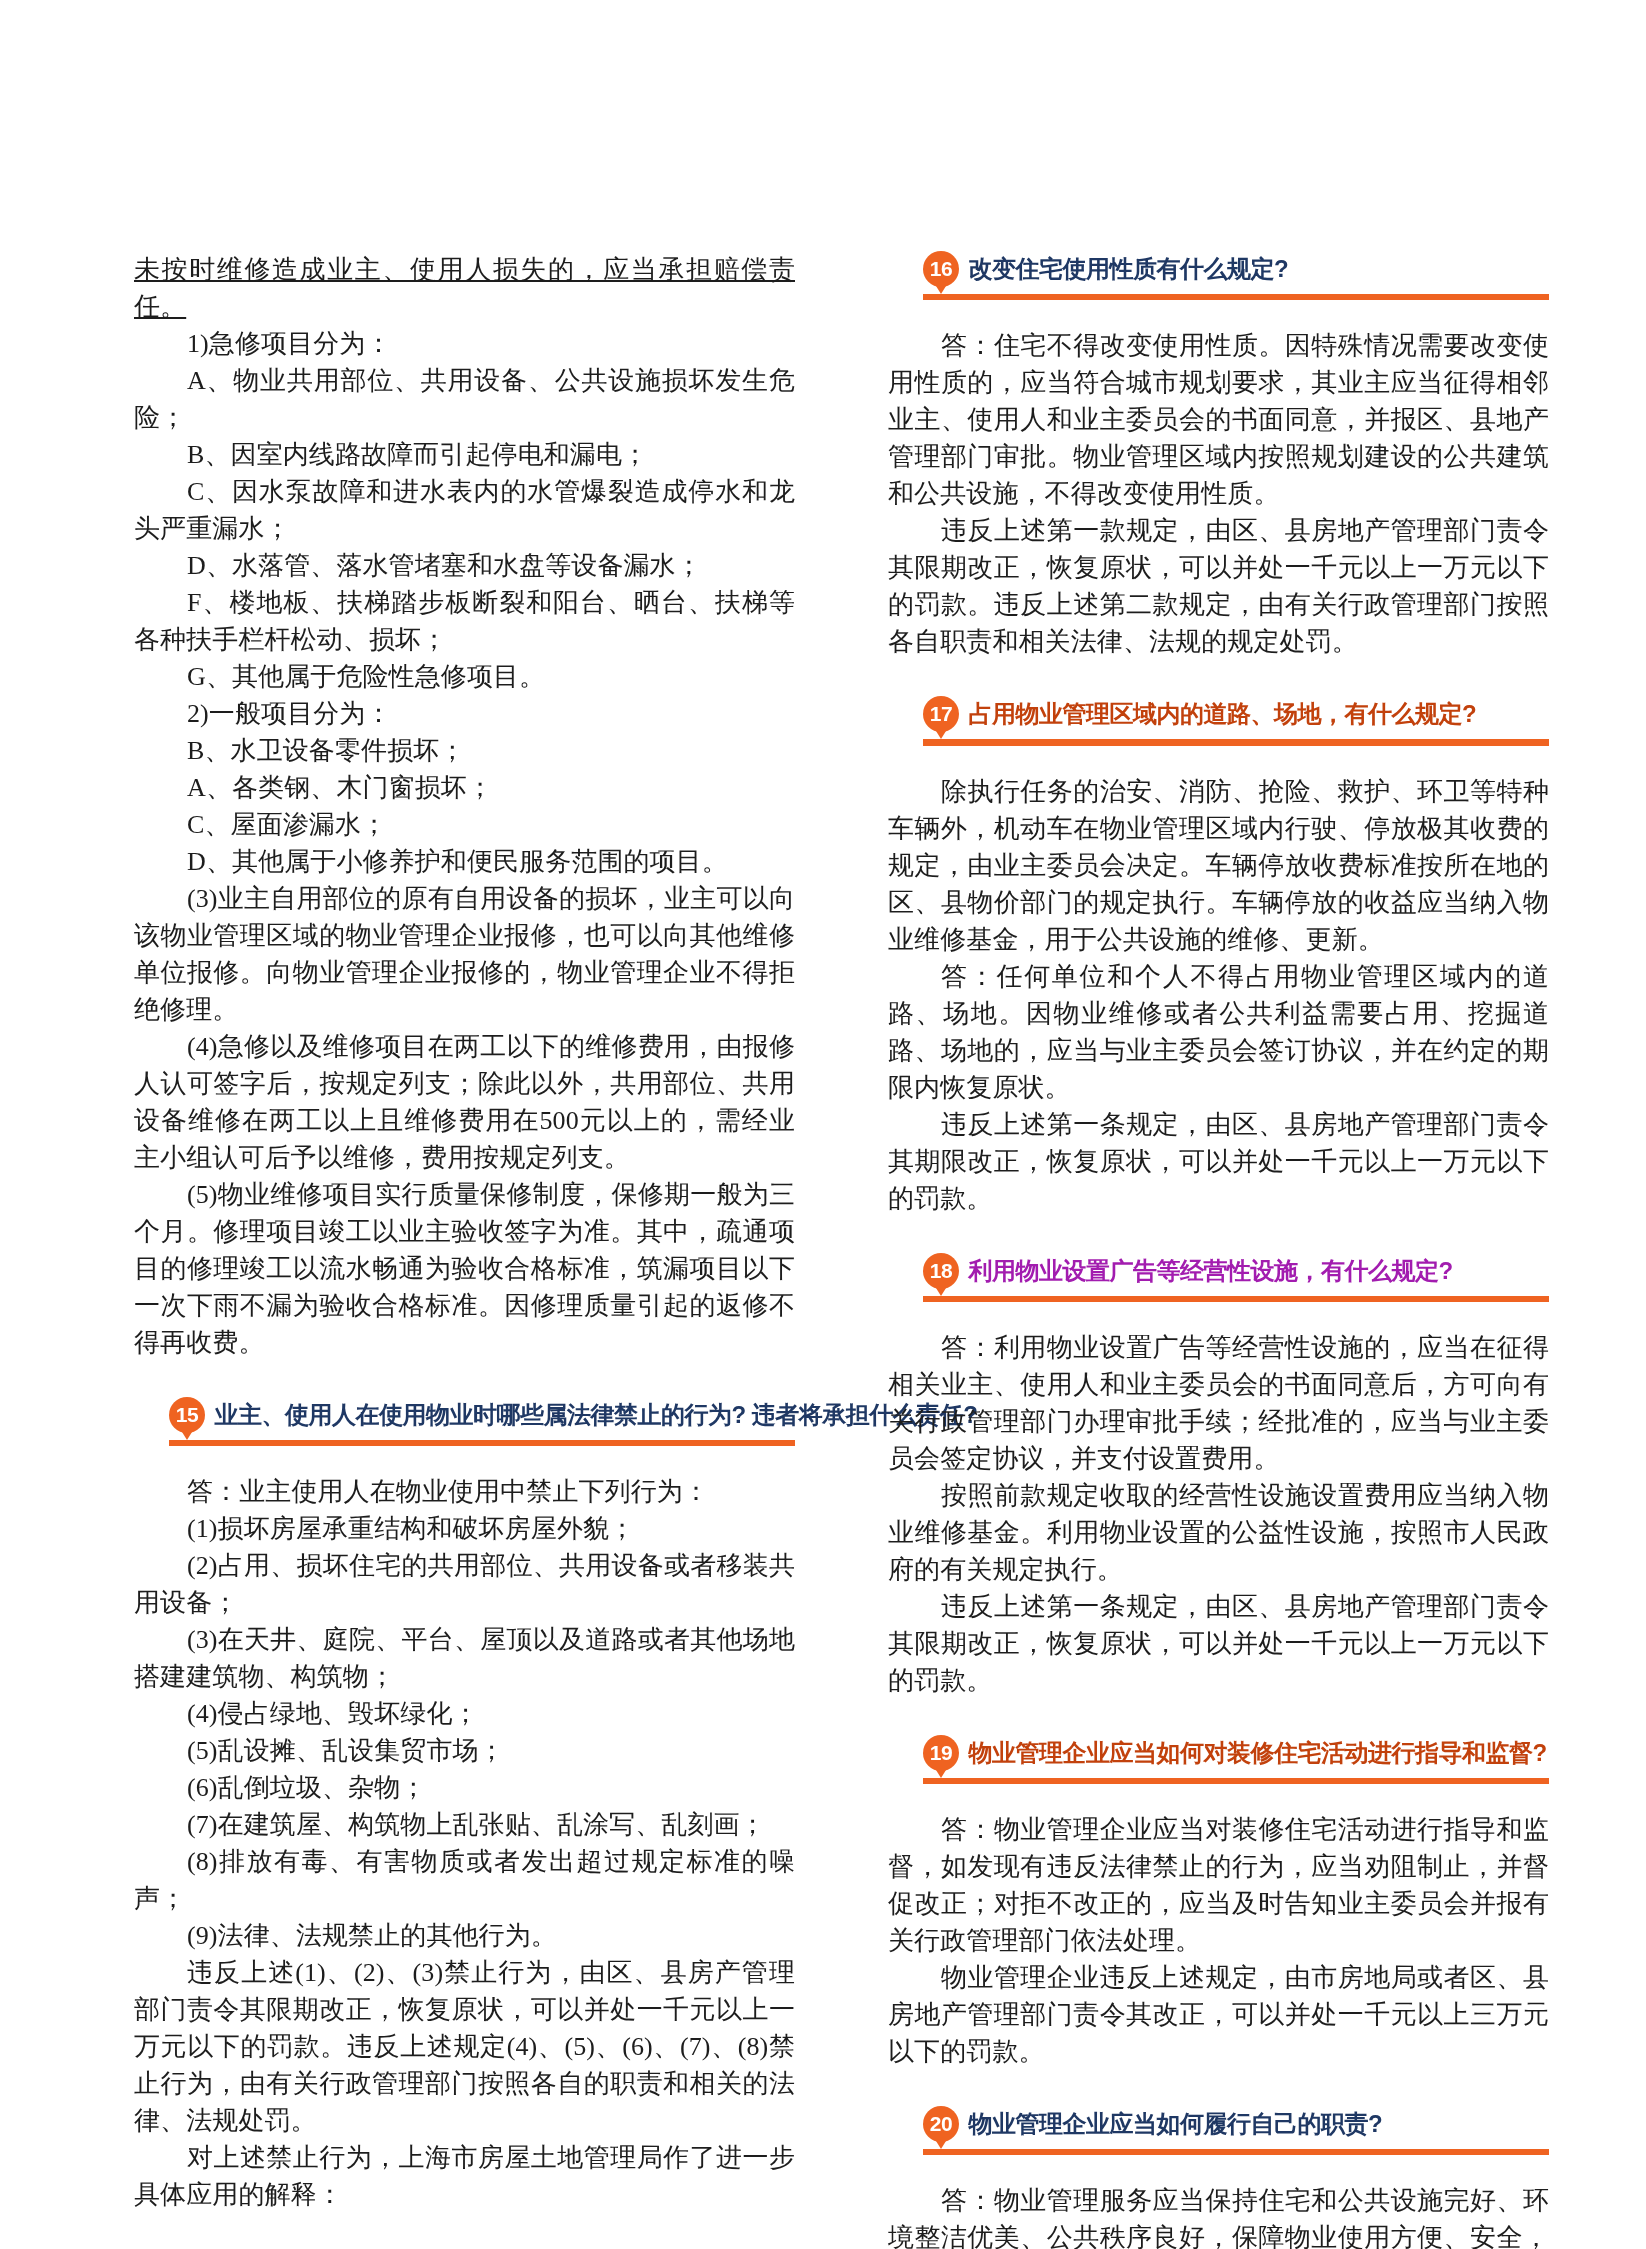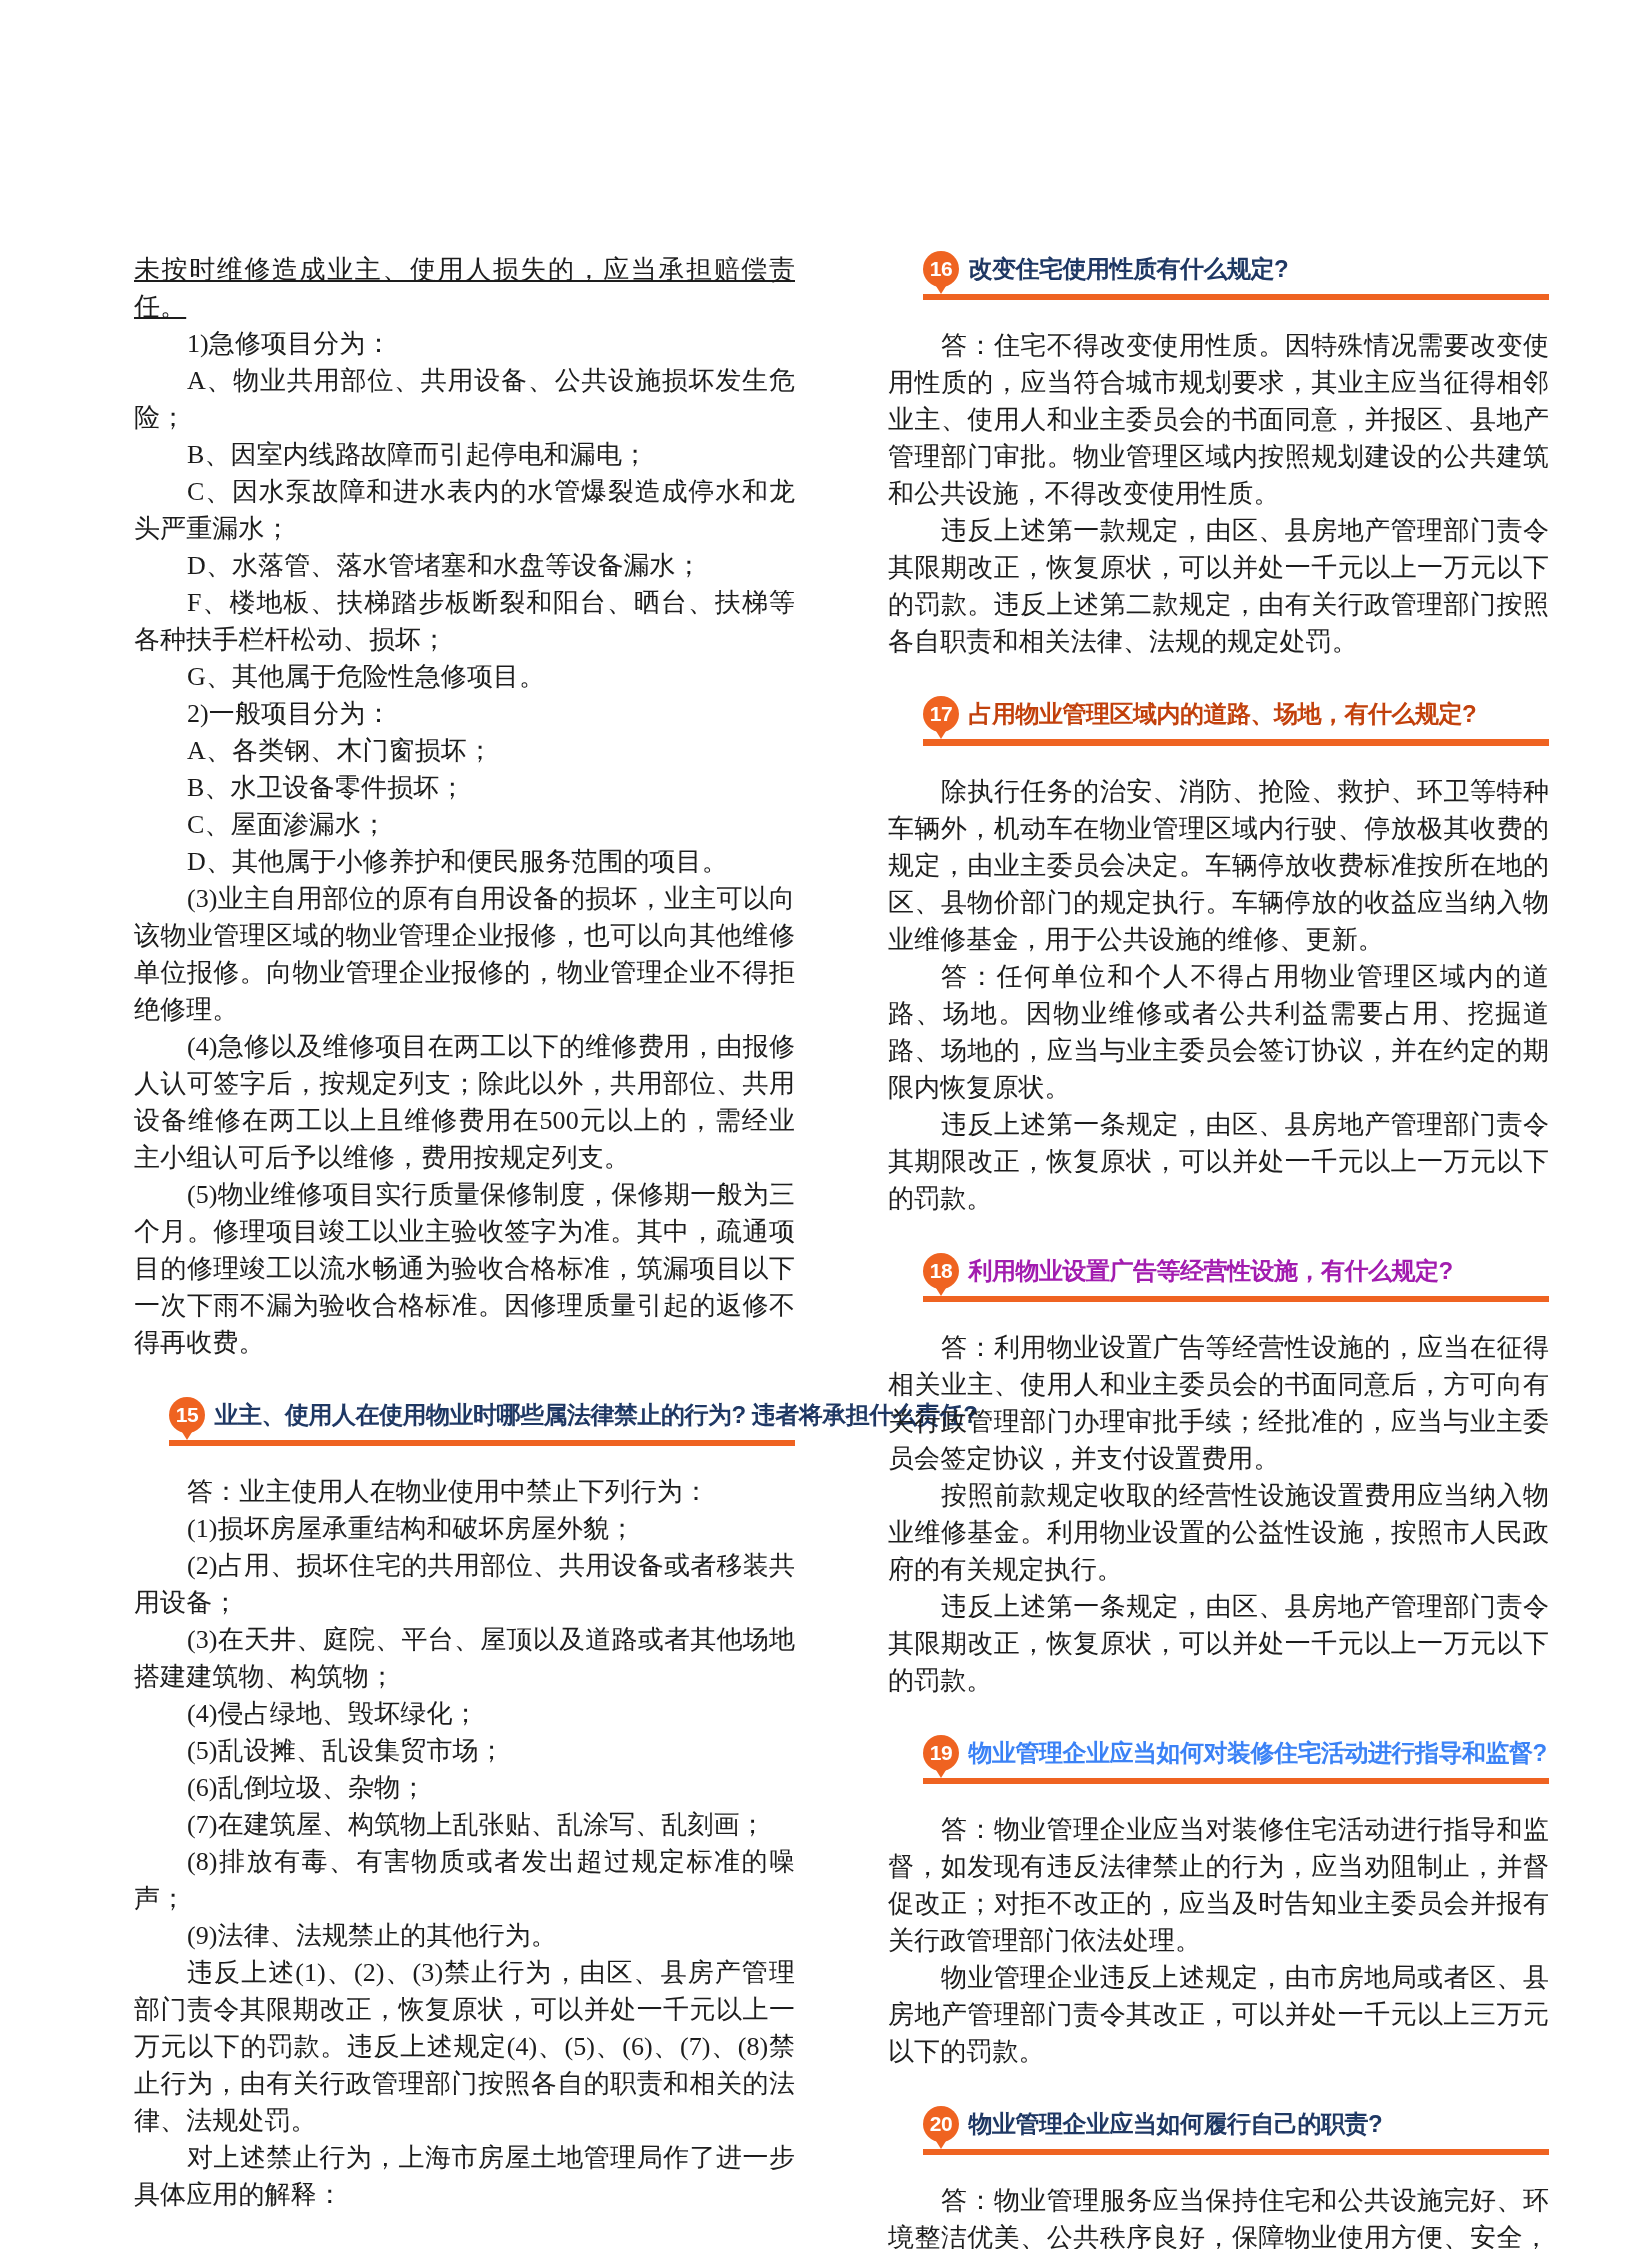--- a/index.html
+++ b/index.html
@@ -107,22 +107,22 @@
 
       <p class="para ind0">未按时维修造成业主、使用人损失的，应当承担赔偿责任。</p>
       <p class="para ind-item">1)急修项目分为：</p>
       <p class="para ind-item">A、物业共用部位、共用设备、公共设施损坏发生危险；</p>
       <p class="para ind-item">B、因室内线路故障而引起停电和漏电；</p>
       <p class="para ind-item">C、因水泵故障和进水表内的水管爆裂造成停水和龙头严重漏水；</p>
       <p class="para ind-item">D、水落管、落水管堵塞和水盘等设备漏水；</p>
       <p class="para ind-item">F、楼地板、扶梯踏步板断裂和阳台、晒台、扶梯等各种扶手栏杆松动、损坏；</p>
       <p class="para ind-item">G、其他属于危险性急修项目。</p>
       <p class="para ind-item">2)一般项目分为：</p>
+      <p class="para ind-item">B、水卫设备零件损坏；</p>
       <p class="para ind-item">A、各类钢、木门窗损坏；</p>
-      <p class="para ind-item">B、水卫设备零件损坏；</p>
       <p class="para ind-item">C、屋面渗漏水；</p>
       <p class="para ind-item">D、其他属于小修养护和便民服务范围的项目。</p>
       <p class="para ind1">(3)业主自用部位的原有自用设备的损坏，业主可以向该物业管理区域的物业管理企业报修，也可以向其他维修单位报修。向物业管理企业报修的，物业管理企业不得拒绝修理。</p>
       <p class="para ind1">(4)急修以及维修项目在两工以下的维修费用，由报修人认可签字后，按规定列支；除此以外，共用部位、共用设备维修在两工以上且维修费用在500元以上的，需经业主小组认可后予以维修，费用按规定列支。</p>
       <p class="para ind1">(5)物业维修项目实行质量保修制度，保修期一般为三个月。修理项目竣工以业主验收签字为准。其中，疏通项目的修理竣工以流水畅通为验收合格标准，筑漏项目以下一次下雨不漏为验收合格标准。因修理质量引起的返修不得再收费。</p>
 
       <div class="qhead-block">
         <div class="qhead-row">
           <div class="qnum" style="background: rgb(239, 99, 33); --accent: #ef6321;">15</div>
           <div class="qtitle" style="color: rgb(31, 56, 100);">业主、使用人在使用物业时哪些属法律禁止的行为? 违者将承担什么责任?</div>
@@ -182,21 +182,21 @@
       </div>
       <div class="qbody">
         <p class="para ind1">答：利用物业设置广告等经营性设施的，应当在征得相关业主、使用人和业主委员会的书面同意后，方可向有关行政管理部门办理审批手续；经批准的，应当与业主委员会签定协议，并支付设置费用。</p>
         <p class="para ind1">按照前款规定收取的经营性设施设置费用应当纳入物业维修基金。利用物业设置的公益性设施，按照市人民政府的有关规定执行。</p>
         <p class="para ind1">违反上述第一条规定，由区、县房地产管理部门责令其限期改正，恢复原状，可以并处一千元以上一万元以下的罚款。</p>
       </div>
 
       <div class="qhead-block">
         <div class="qhead-row">
           <div class="qnum" style="background: rgb(239, 99, 33); --accent: #ef6321;">19</div>
-          <div class="qtitle" style="color: #3b82f6;">物业管理企业应当如何对装修住宅活动进行指导和监督?</div>
+          <div class="qtitle" style="color: #c2410c;">物业管理企业应当如何对装修住宅活动进行指导和监督?</div>
         </div>
         <div class="qrule" style="background: rgb(239, 99, 33);"></div>
       </div>
       <div class="qbody">
         <p class="para ind1">答：物业管理企业应当对装修住宅活动进行指导和监督，如发现有违反法律禁止的行为，应当劝阻制止，并督促改正；对拒不改正的，应当及时告知业主委员会并报有关行政管理部门依法处理。</p>
         <p class="para ind1">物业管理企业违反上述规定，由市房地局或者区、县房地产管理部门责令其改正，可以并处一千元以上三万元以下的罚款。</p>
       </div>
 
       <div class="qhead-block">
         <div class="qhead-row">

